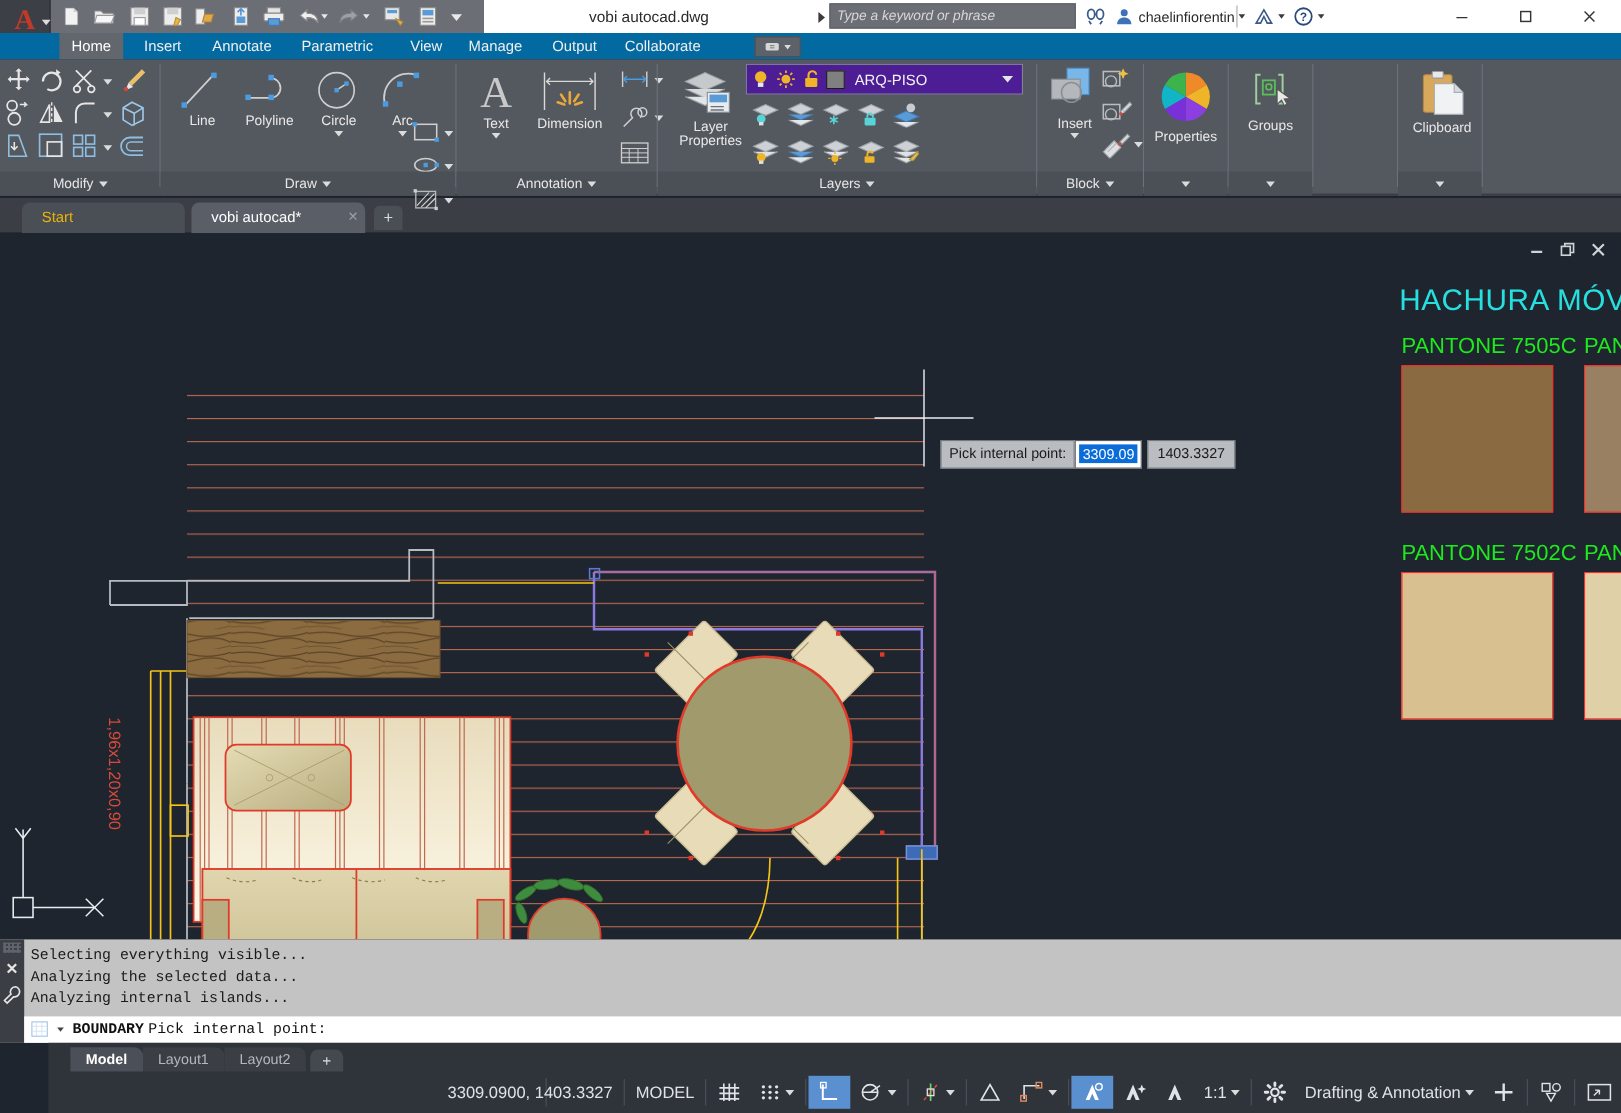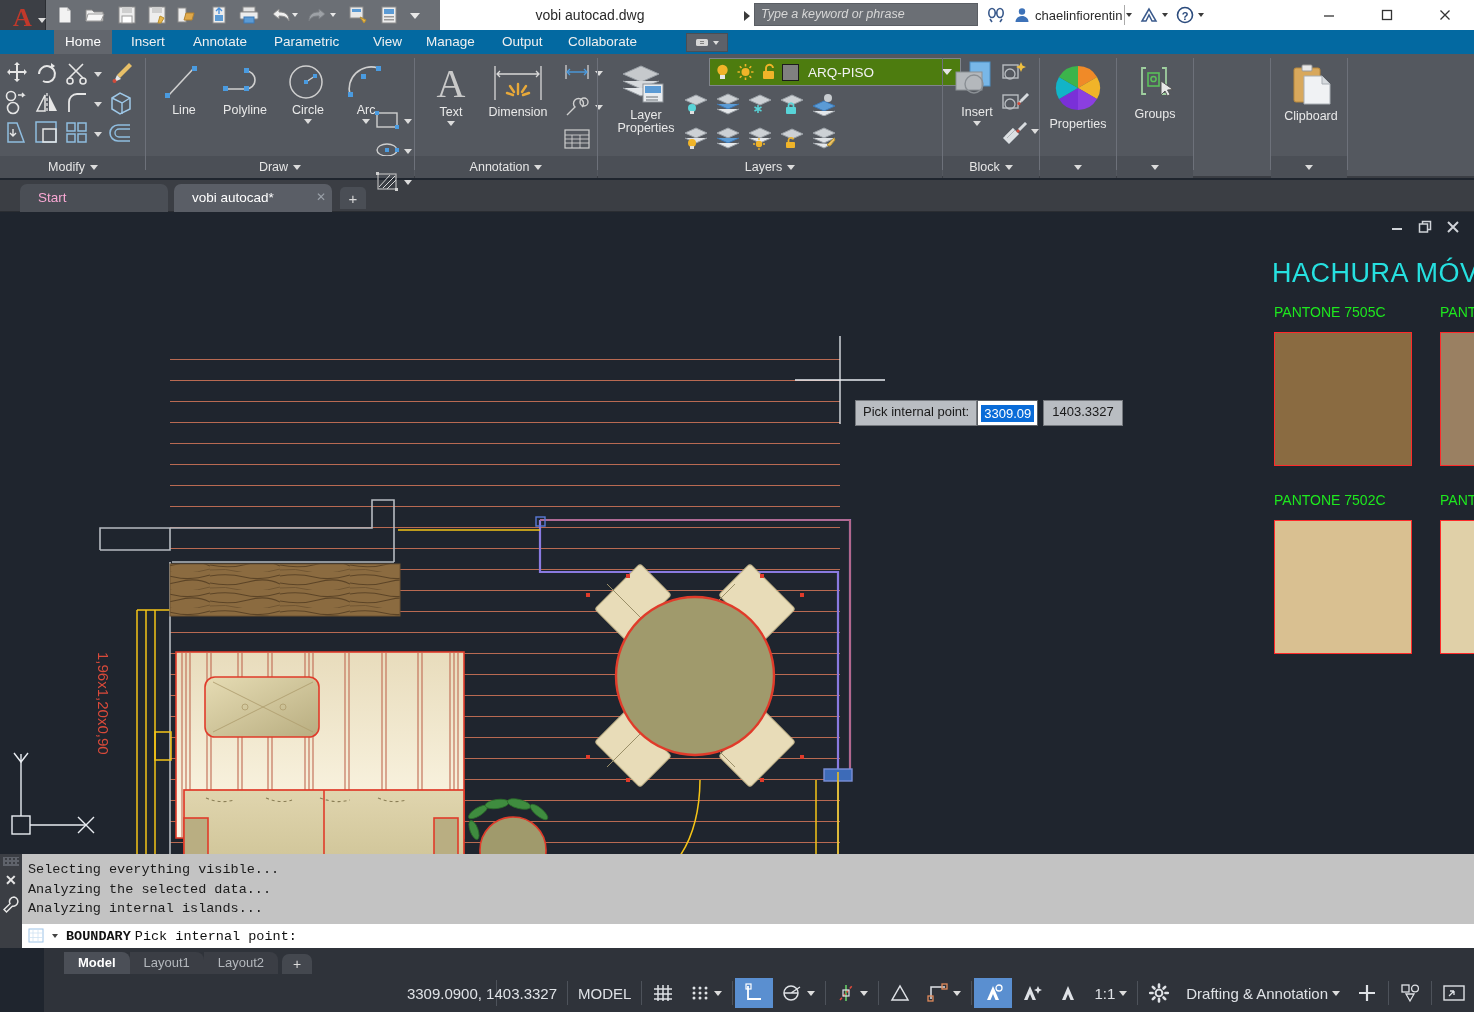--- a/index.html
+++ b/index.html
@@ -84,33 +84,33 @@
   .bigbtn .lbl { color:#e9e9e9; font-size:12.5px; margin-top:1px; text-align:center; line-height:14px;}
   .smallcaret { width:0;height:0;border-left:4px solid transparent;border-right:4px solid transparent;
      border-top:5px solid #dcdcdc; margin-top:2px;}
   .ic { position:absolute; }
   .dd { position:absolute; width:0;height:0;border-left:4px solid transparent;
      border-right:4px solid transparent;border-top:5px solid #dcdcdc; }
 
   
   #layer-combo {
     position:absolute; left:678px; top:58px; width:252px; height:28px;
-    background:#4d7c0f; border:1px solid #81858c;
-    display:flex; align-items:center; padding:0 4px; gap:5px;margin-left:31px;
+    background:#4c1d95; border:1px solid #81858c;
+    display:flex; align-items:center; padding:0 4px; gap:5px;
   }
   #layer-combo .lname { color:#f2f2f2; font-size:13.5px; margin-left:4px; flex:1; }
   #layer-combo .combo-caret { width:0;height:0;border-left:5px solid transparent;
      border-right:5px solid transparent;border-top:6px solid #e5e5e5; margin-right:4px;}
 
   
   #filetabs { position:absolute; left:0; top:180px; width:1474px; height:32px;
      background:#3b3e44; border-bottom:1px solid #2a2d32;}
   .ftab { position:absolute; top:4px; height:28px; line-height:27px;
      font-size:13.5px; padding:0 18px; border-radius:7px 7px 0 0; }
-  .ftab.inactive { background:#4a4e55; color:#f9a8d4; }
+  .ftab.inactive { background:#4a4e55; color:#eab308; }
   .ftab.active { background:#5a5e66; color:#ffffff; }
   .ftab .x { position:absolute; right:6px; top:0; color:#9aa0a8; font-size:12px; }
   #newtab { position:absolute; top:7px; width:26px; height:22px; background:#4a4e55;
      border-radius:5px 5px 0 0; color:#d8d8d8; font-size:15px;
      display:flex;align-items:center;justify-content:center; }
 
   
   #canvas { position:absolute; left:0; top:212px; width:1474px; height:642px;
     background:#1f252e; overflow:hidden; }
   #canvas-ctrls { position:absolute; right:14px; top:8px; display:flex; gap:14px; align-items:center;}
@@ -118,21 +118,21 @@
   #tooltip-row { position:absolute; left:855px; top:188px; display:flex; }
   #tooltip-row .tt-lbl { background:#b9bdc2; color:#1a1a1a; font-size:13px;
      padding:3px 7px; border:1px solid #75797e; }
   #tooltip-row .tt-val1 { background:#ffffff; border:1px solid #5b5f64; padding:3px 3px; }
   #tooltip-row .tt-val1 span { background:#0a6cd8; color:#ffffff; font-size:13px; padding:1px 3px;}
   #tooltip-row .tt-val2 { background:#b9bdc2; color:#1a1a1a; font-size:13px;
      padding:3px 8px; border:1px solid #75797e; margin-left:5px;}
   #rightpanel { position:absolute; left:1262px; top:0; width:212px; height:642px; }
   #hachura-title { position:absolute; left:10px; top:46px; color:#26e0e0;
      font-size:27px; letter-spacing:.5px; white-space:nowrap; }
-  .sw-label { position:absolute; color:#1ee81e; font-size:14px; white-space:nowrap; }
+  .sw-label { position:absolute; color:#1ee81e; font-size:20px; white-space:nowrap; }
   .swatch { position:absolute; border:1.5px solid #ff2a2a; }
   #dimtext { position:absolute; left:112px; top:440px; color:#d94a3a; font-size:15px;
      transform-origin: left top; transform: rotate(90deg); white-space:nowrap; }
 
   
   #cmdline { position:absolute; left:0; top:854px; width:1474px; height:94px; background:#c3c3c3; }
   #cmd-grip { position:absolute; left:0; top:0; width:22px; height:94px; background:#3b3e44; }
   #cmd-hist { position:absolute; left:22px; top:6px; width:1452px; height:58px;
      font-family:"Liberation Mono", monospace; font-size:13.5px; color:#1b1b1b; line-height:19.5px;
      padding-left:6px;}

